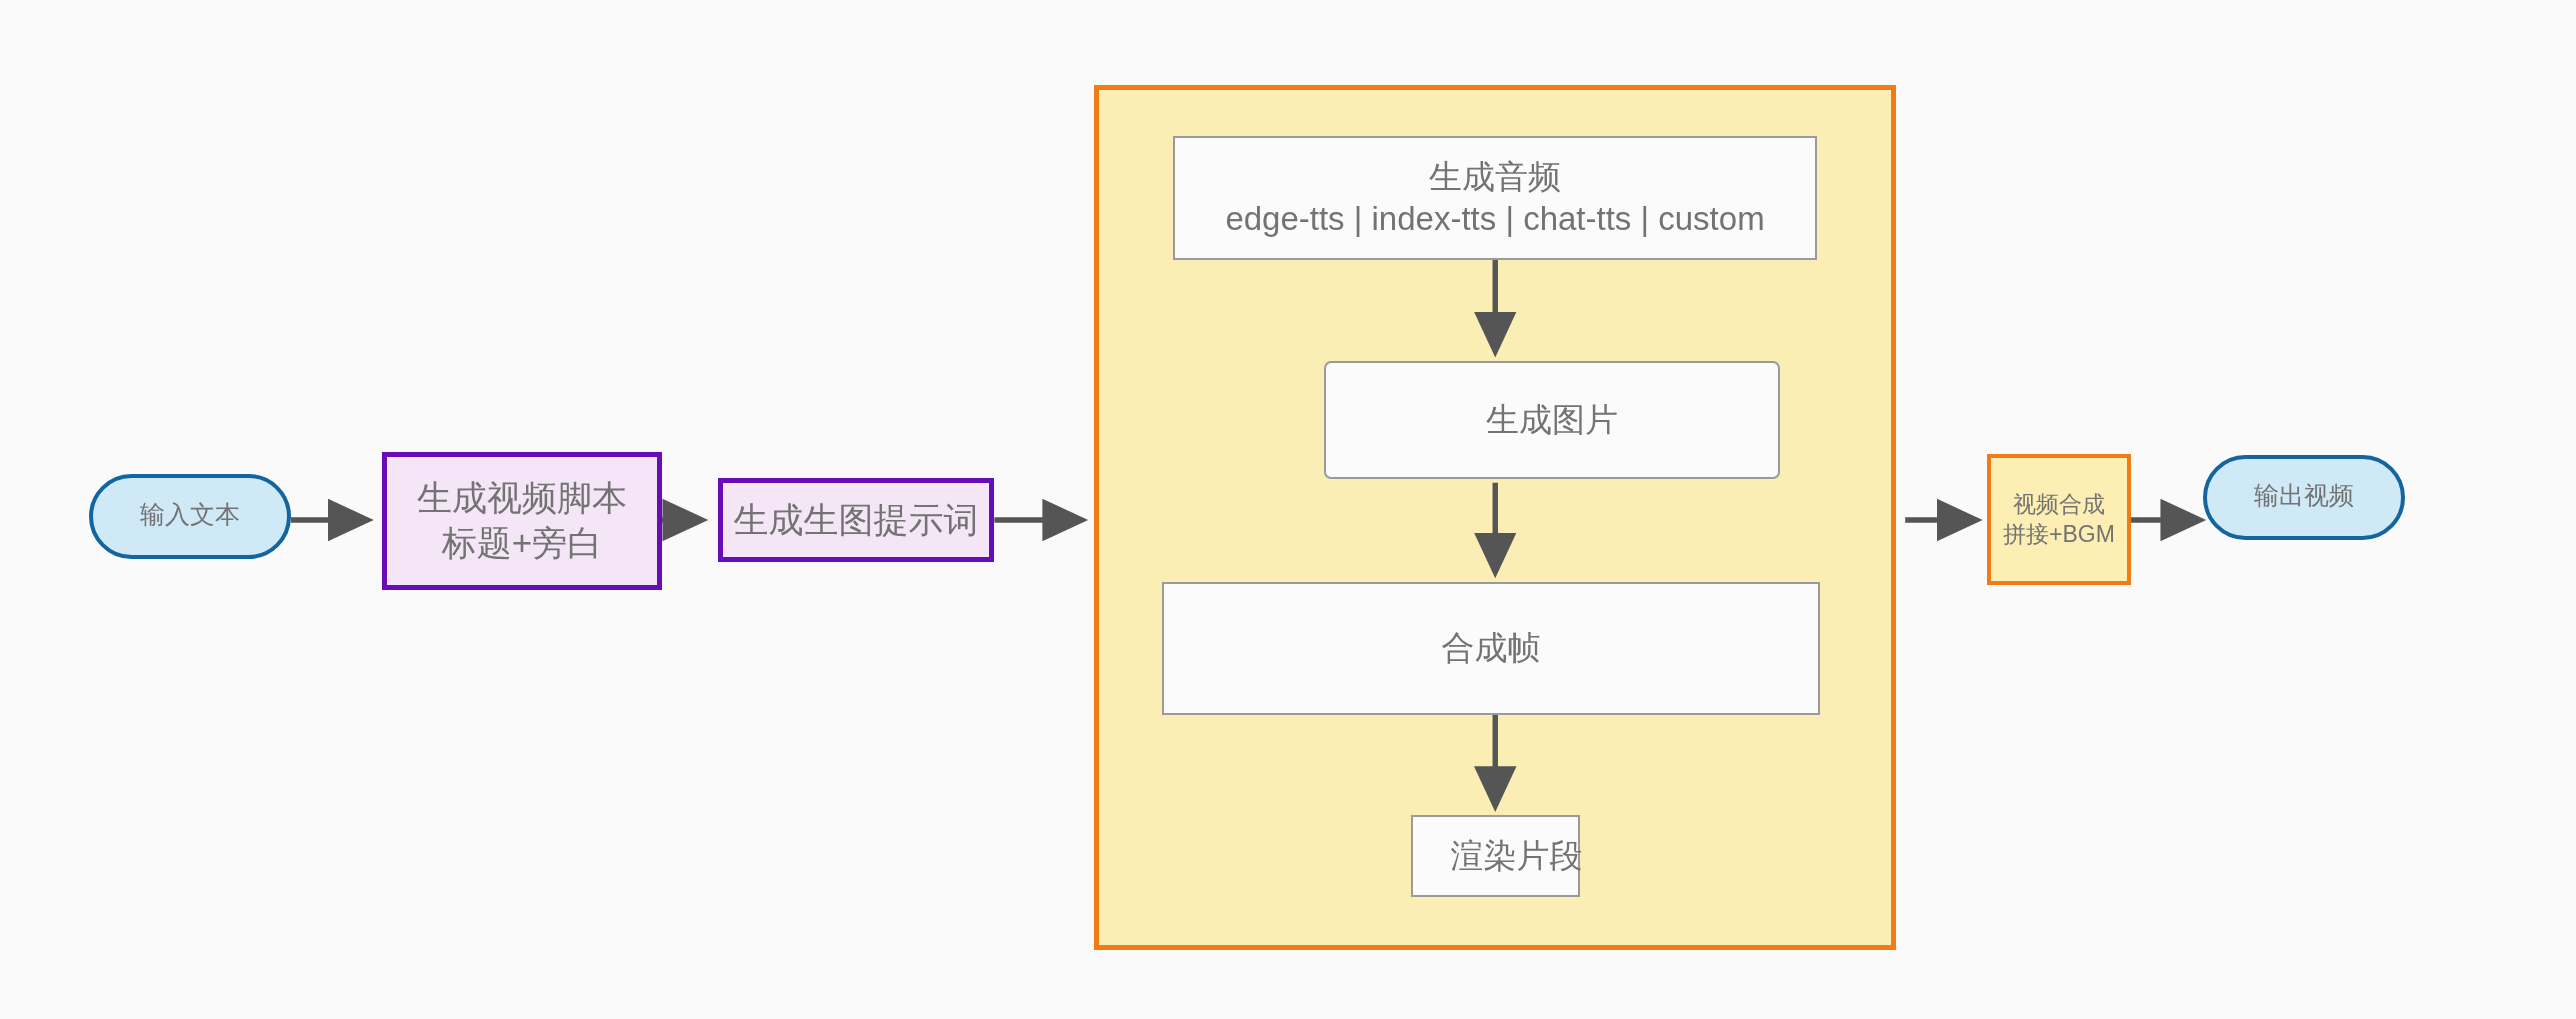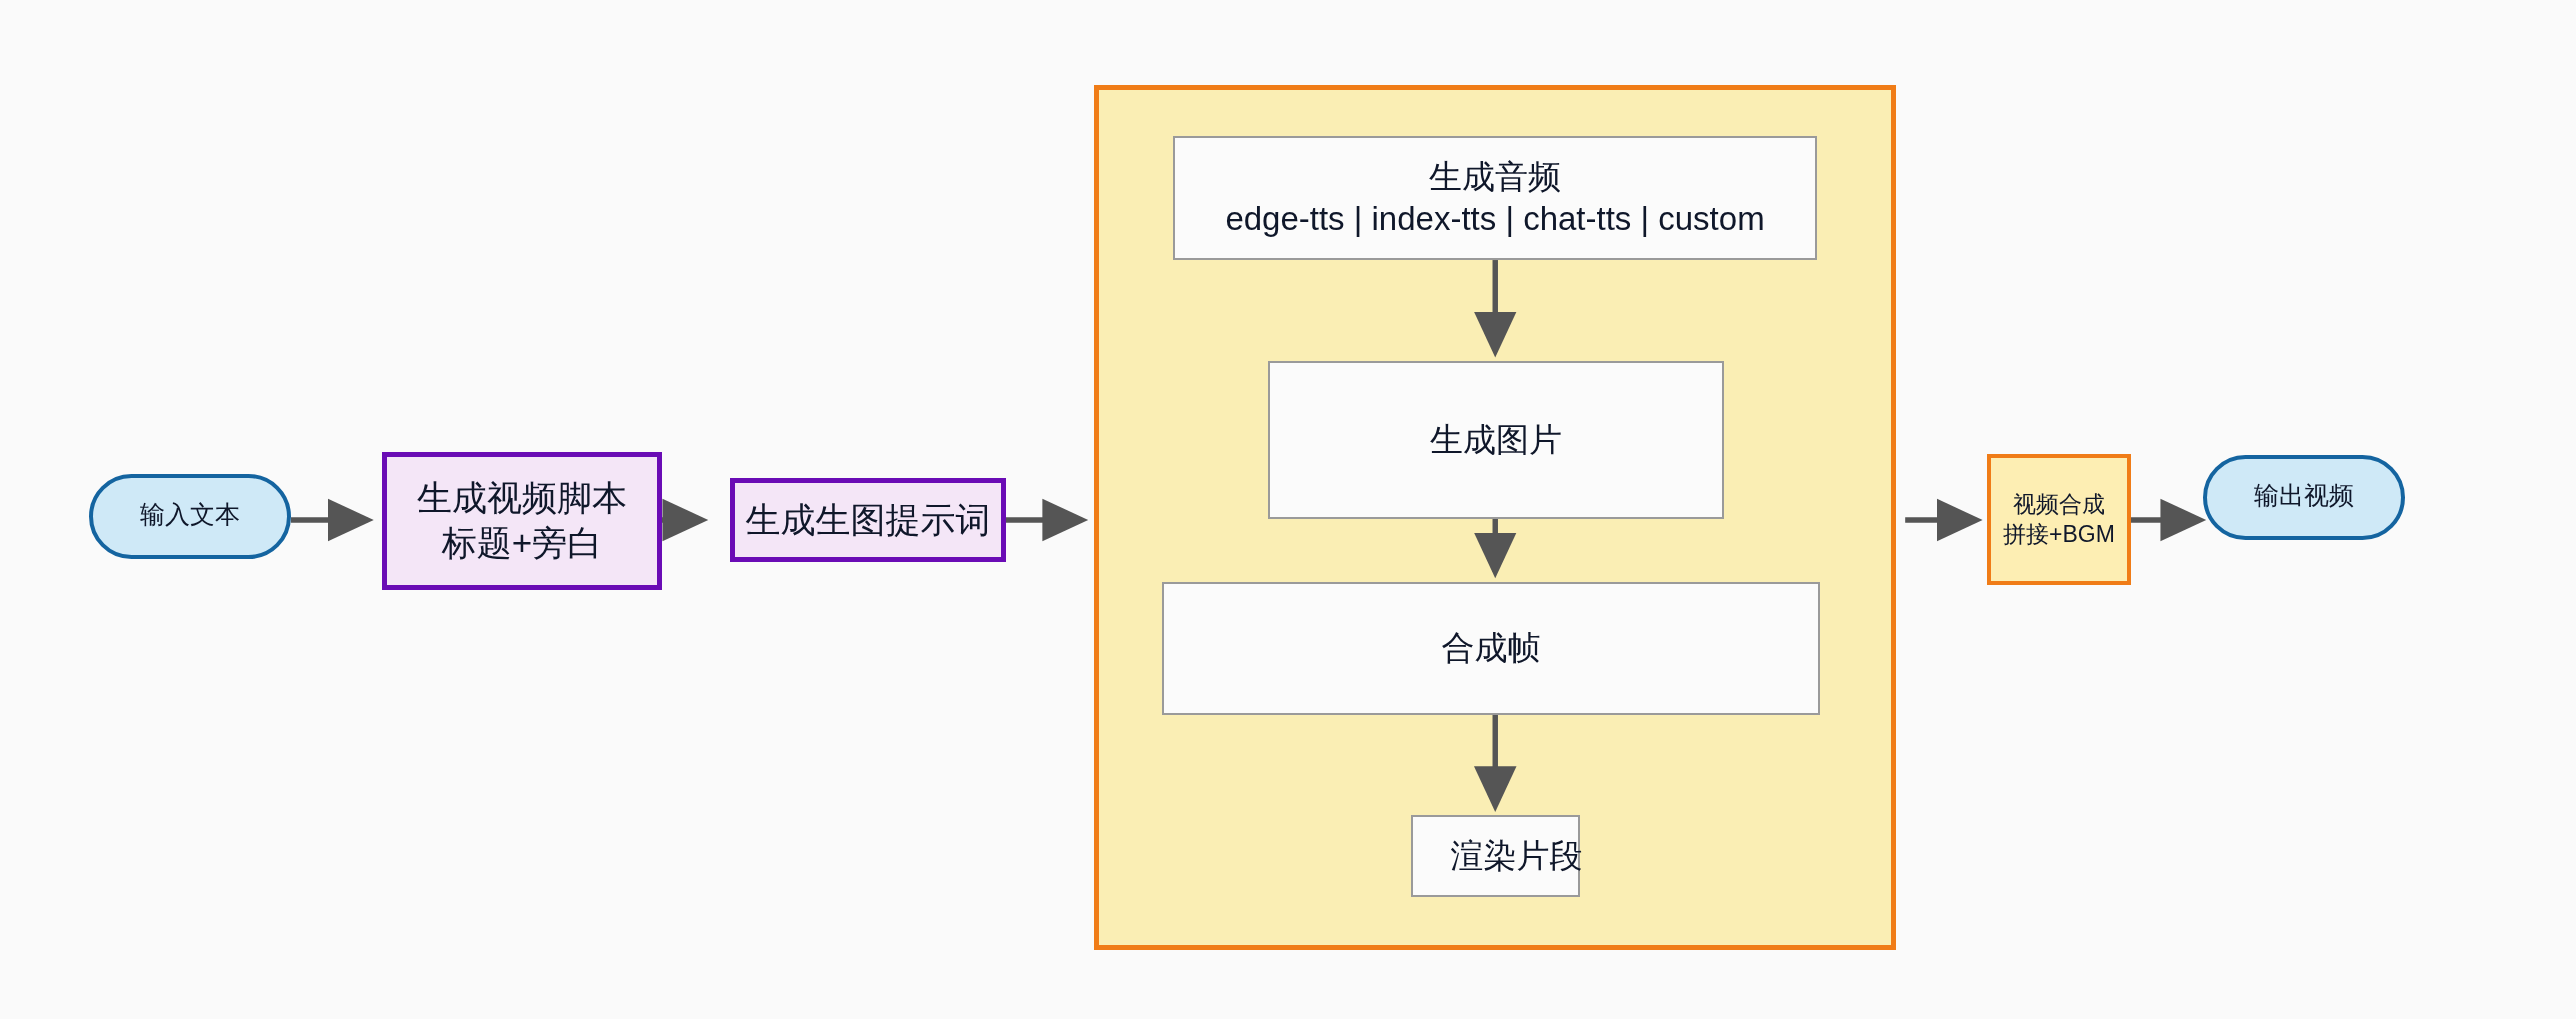--- a/index.html
+++ b/index.html
@@ -21,21 +21,21 @@
     height: 1020px;
   }
   .node {
     position: absolute;
     box-sizing: border-box;
     display: flex;
     flex-direction: column;
     align-items: center;
     justify-content: center;
     text-align: center;
-    color: #0f172a;
+    color: #737373;
     line-height: 1.28;
     z-index: 3;
   }
   .node .ln { display: block; white-space: nowrap; }
 
   
   .terminal {
     background: #cfe9f7;
     border: 4.5px solid #1464a0;
     border-radius: 908px;
@@ -112,30 +112,30 @@
 
   <div class="node terminal" style="left:89px; top:474px; width:202px; height:85px;">
     <span class="ln">输入文本</span>
   </div>
 
   <div class="node purple" style="left:382px; top:452px; width:280px; height:138px;">
     <span class="ln">生成视频脚本</span>
     <span class="ln">标题+旁白</span>
   </div>
 
-  <div class="node purple" style="left:718px; top:478px; width:276px; height:84px;margin-left:12px;">
+  <div class="node purple" style="left:718px; top:478px; width:276px; height:84px;">
     <span class="ln">生成生图提示词</span>
   </div>
 
   <div class="node plain" style="left:1173px; top:136px; width:644px; height:124px;">
     <span class="ln">生成音频</span>
     <span class="ln">edge-tts | index-tts | chat-tts | custom</span>
   </div>
 
-  <div class="node plain" style="left:1268px; top:361px; width:456px; height:158px;">
+  <div class="node plain" style="left:1324px; top:361px; width:456px; height:118px;border-radius:7px;">
     <span class="ln">生成图片</span>
   </div>
 
   <div class="node plain" style="left:1162px; top:582px; width:658px; height:133px;justify-content:center;">
     <span class="ln">合成帧</span>
   </div>
 
   <div class="node plain" style="left:1411px; top:815px; width:169px; height:82px;padding-left:42px;">
     <span class="ln">渲染片段</span>
   </div>

